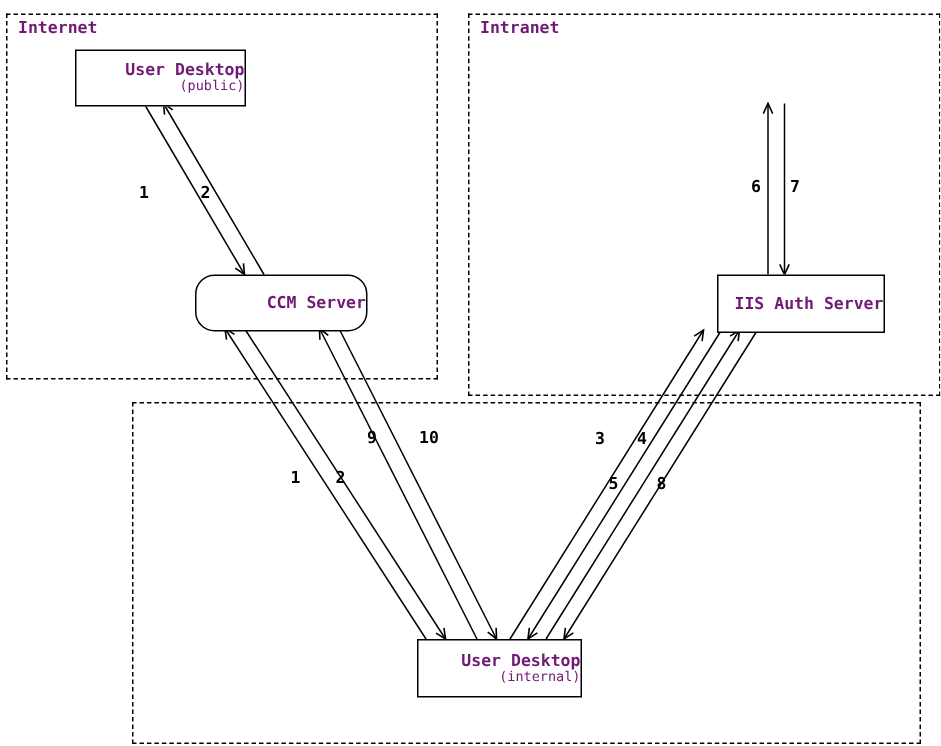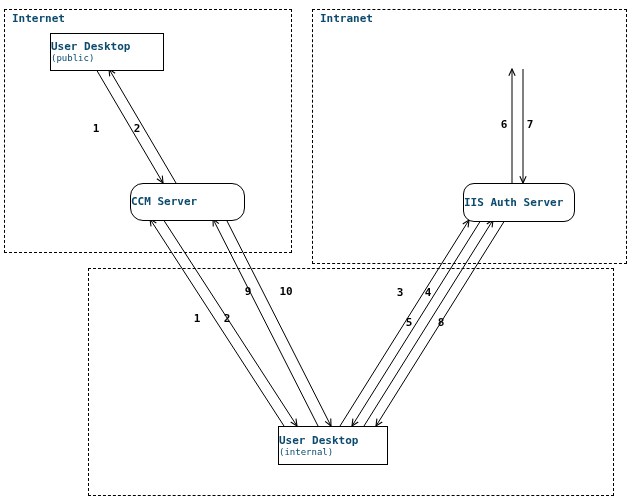--- a/index.html
+++ b/index.html
@@ -1,21 +1,21 @@
 <!DOCTYPE html>
 <html><head>
 <meta charset="utf-8">
 <style>
   html, body { margin: 0; padding: 0; background: #ffffff; }
   .canvas {
     position: relative;
     width: 627px;
     height: 497px;
     background: #ffffff;
-    color: #0c4a6e;
+    color: #701a75;
     font-family: "DejaVu Sans Mono", "Liberation Mono", monospace;
     overflow: hidden;
   }
   .zone {
     position: absolute;
     border: 1px dashed #000000;
   }
   .zone-label {
     position: absolute;
     left: 7px;
@@ -28,21 +28,21 @@
     position: absolute;
     left: 0;
     top: 0;
   }
   .node {
     position: absolute;
     border: 1px solid #000000;
     background: #ffffff;
     display: flex;
     flex-direction: column;
-    align-items: flex-start;
+    align-items: flex-end;
     justify-content: center;
     text-align: center;
     line-height: 1.2;
   }
   .node-title {
     font-size: 11px;
     font-weight: bold;
     white-space: nowrap;
   }
   .node-sub {
@@ -117,21 +117,21 @@
   <div class="node" style="left:50px; top:33px; width:112px; height:36px;">
     <div class="node-title">User Desktop</div>
     <div class="node-sub">(public)</div>
   </div>
 
   <div class="node" style="left:130px; top:183px; width:113px; height:36px;border-radius:13px;">
     <div class="node-title">CCM Server</div>
   </div>
 
 
-  <div class="node" style="left:463px; top:183px; width:110px; height:37px;border-radius:11px;">
+  <div class="node" style="left:478px; top:183px; width:110px; height:37px;">
     <div class="node-title">IIS Auth Server</div>
   </div>
 
   <div class="node" style="left:278px; top:426px; width:108px; height:37px;">
     <div class="node-title">User Desktop</div>
     <div class="node-sub">(internal)</div>
   </div>
 
 </div>
 

